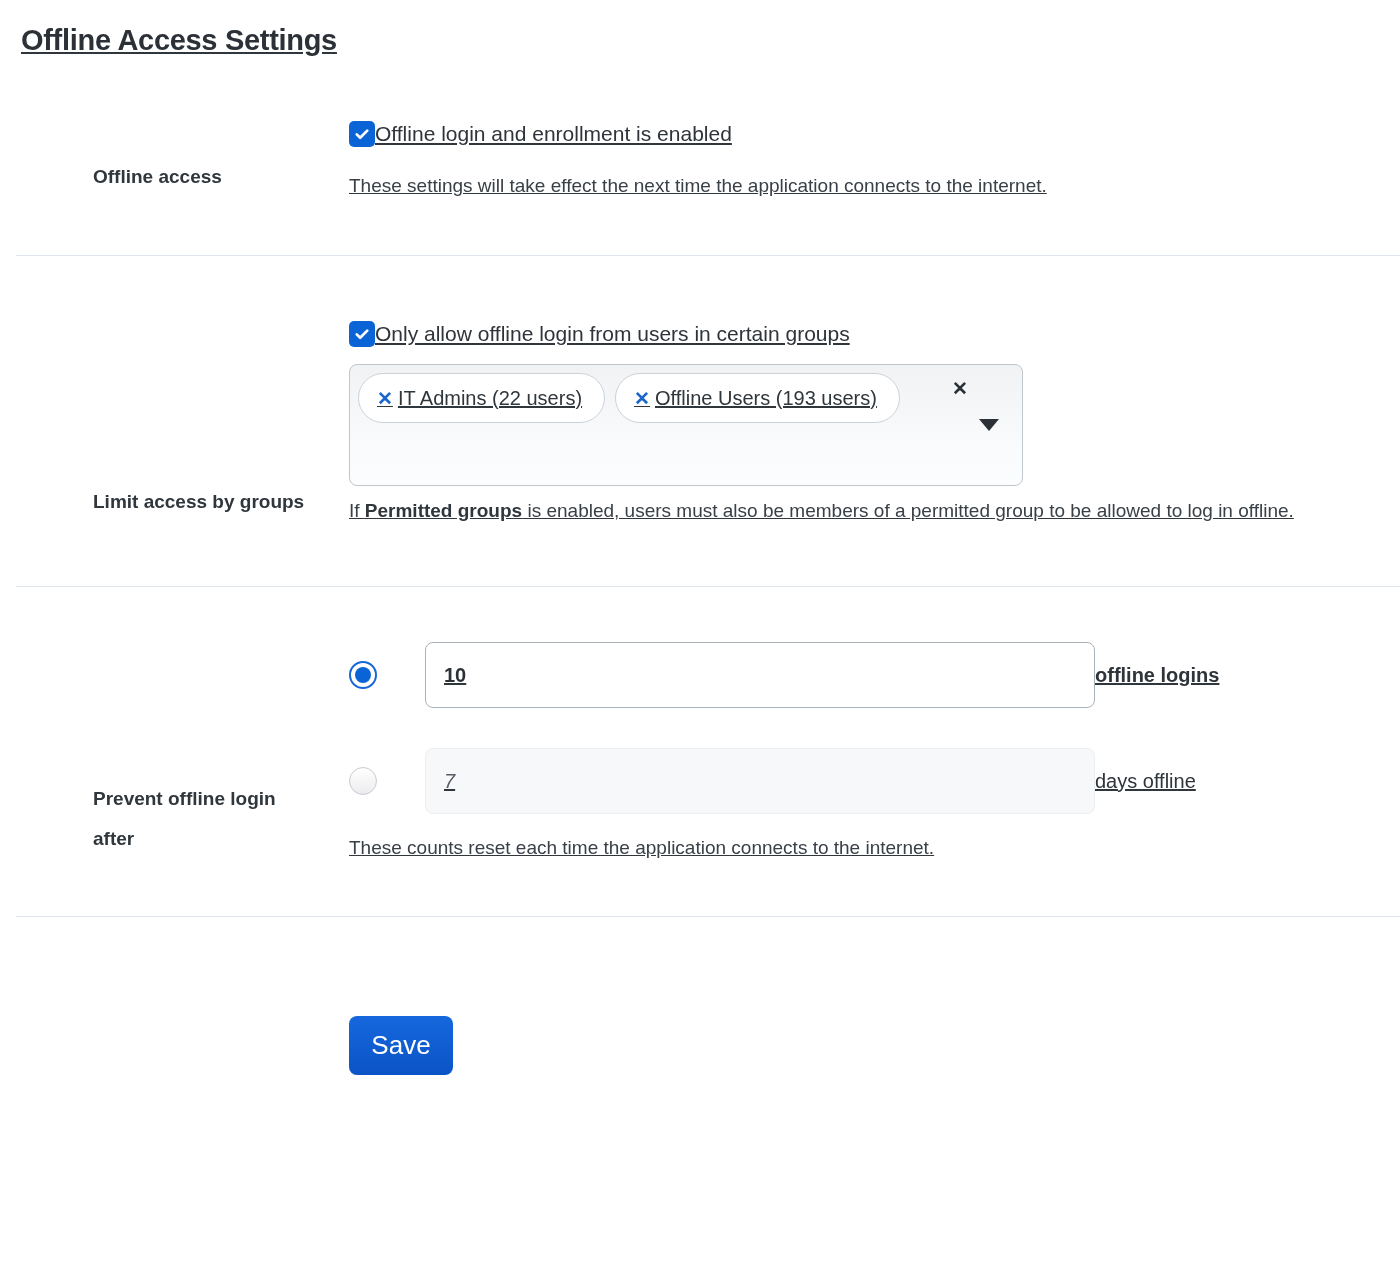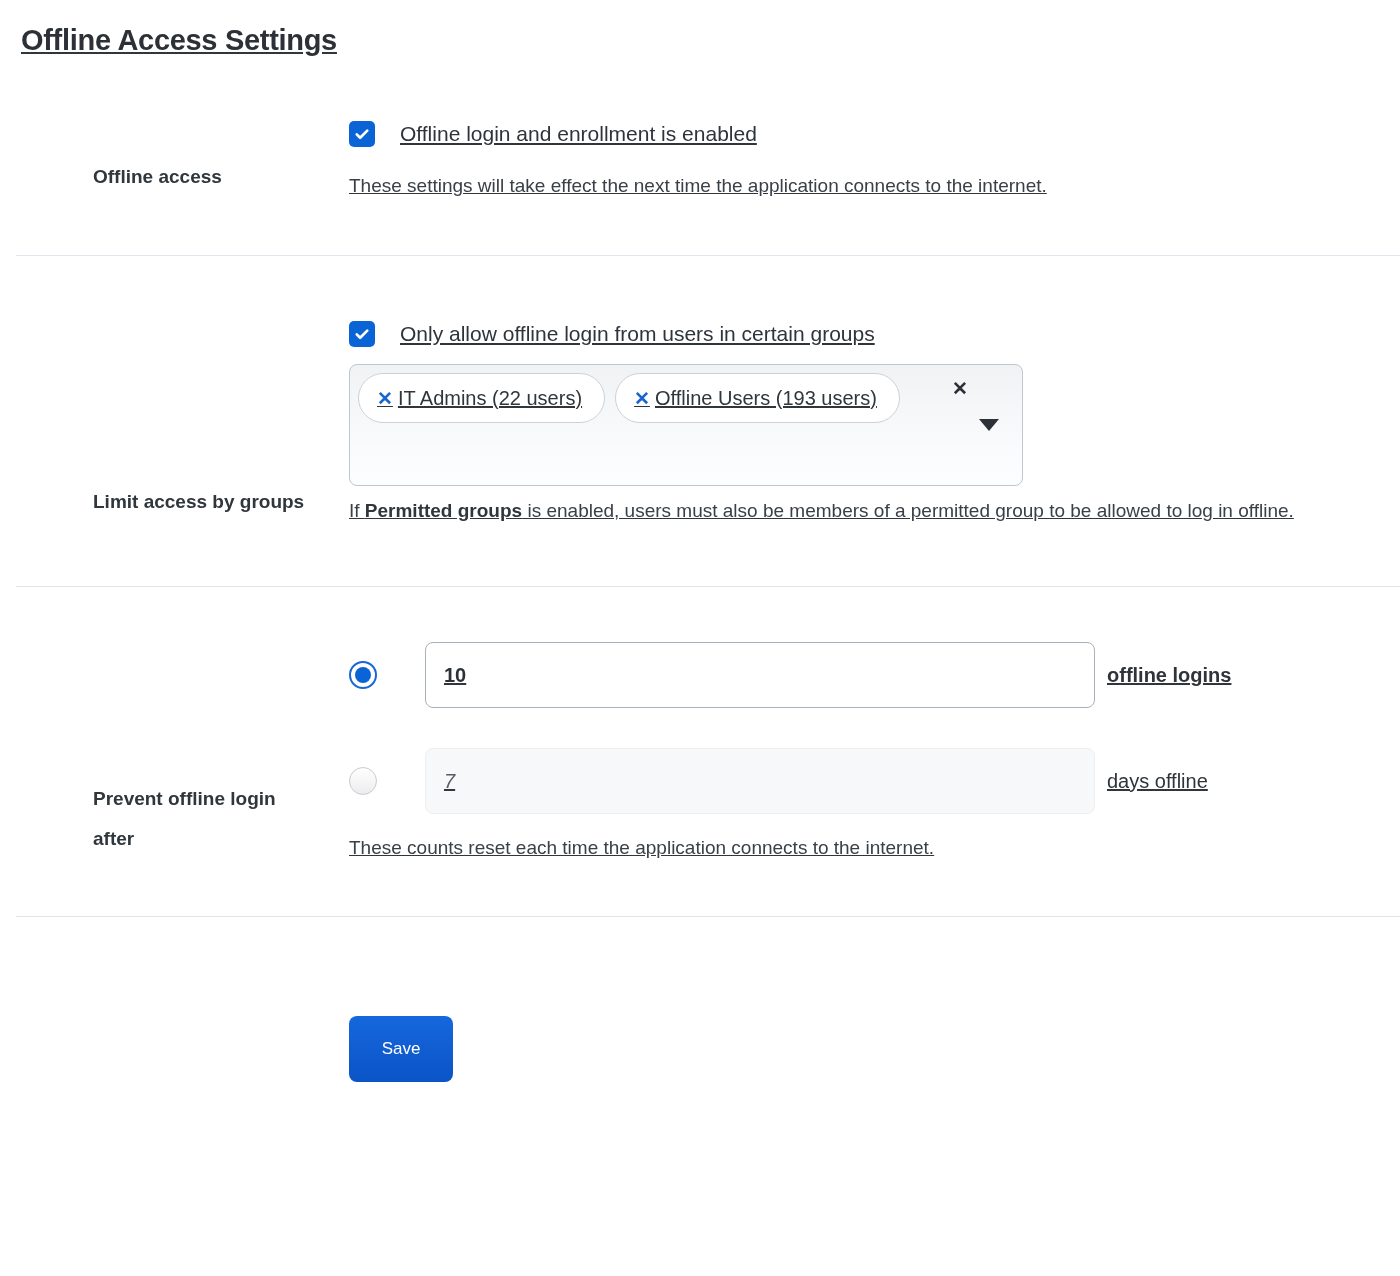--- a/index.html
+++ b/index.html
@@ -47,21 +47,20 @@
   .checkbox {
     width: 26px; height: 26px;
     border-radius: 5px;
     background: #0b64d6;
     display: inline-flex;
     align-items: center; justify-content: center;
     flex: 0 0 26px;
     cursor: pointer;
   }
   .check-text {
-    margin-left: 25px;
     font-size: 21px;
     color: #2e343a;
   }
   .check-text.tight { margin-left: 15px; font-size: 20px; }
 
   .help {
     font-size: 19px;
     color: #3a4047;
     line-height: 22px;
   }
@@ -170,45 +169,44 @@
     background: #f7f8f9;
     border: 1px solid #eceef0;
     font-weight: 400;
   }
   .num-input.disabled::placeholder {
     font-style: italic;
     color: #565c63;
     opacity: 1;
   }
   .unit {
-    margin-left: 12px;
     font-size: 20px;
     color: #2e343a;
     white-space: nowrap;
   }
   .unit.bold { font-weight: 700; }
   .row-3 .help { margin-top: 23px; }
 
   
   .row-4 { padding-top: 66px; }
   .row-4 .help { margin-top: 28px; }
 
   
   .save-row { margin-top: 99px; margin-bottom: 34px; }
   .save-btn {
     display: inline-block;
     min-width: 104px;
-    height: 66px;
+    height: 59px;
     padding: 0 15px;
     border: 0;
     border-radius: 8px;
     background: linear-gradient(180deg, #1667dd 0%, #0a54c6 100%);
     color: #ffffff;
     font-family: "Liberation Sans", sans-serif;
-    font-size: 17px;
+    font-size: 26px;
     cursor: pointer;
   }
 </style>
 </head>
 <body>
 
 <div class="page">
 
   <h1 class="page-title">Offline Access Settings</h1>
 

